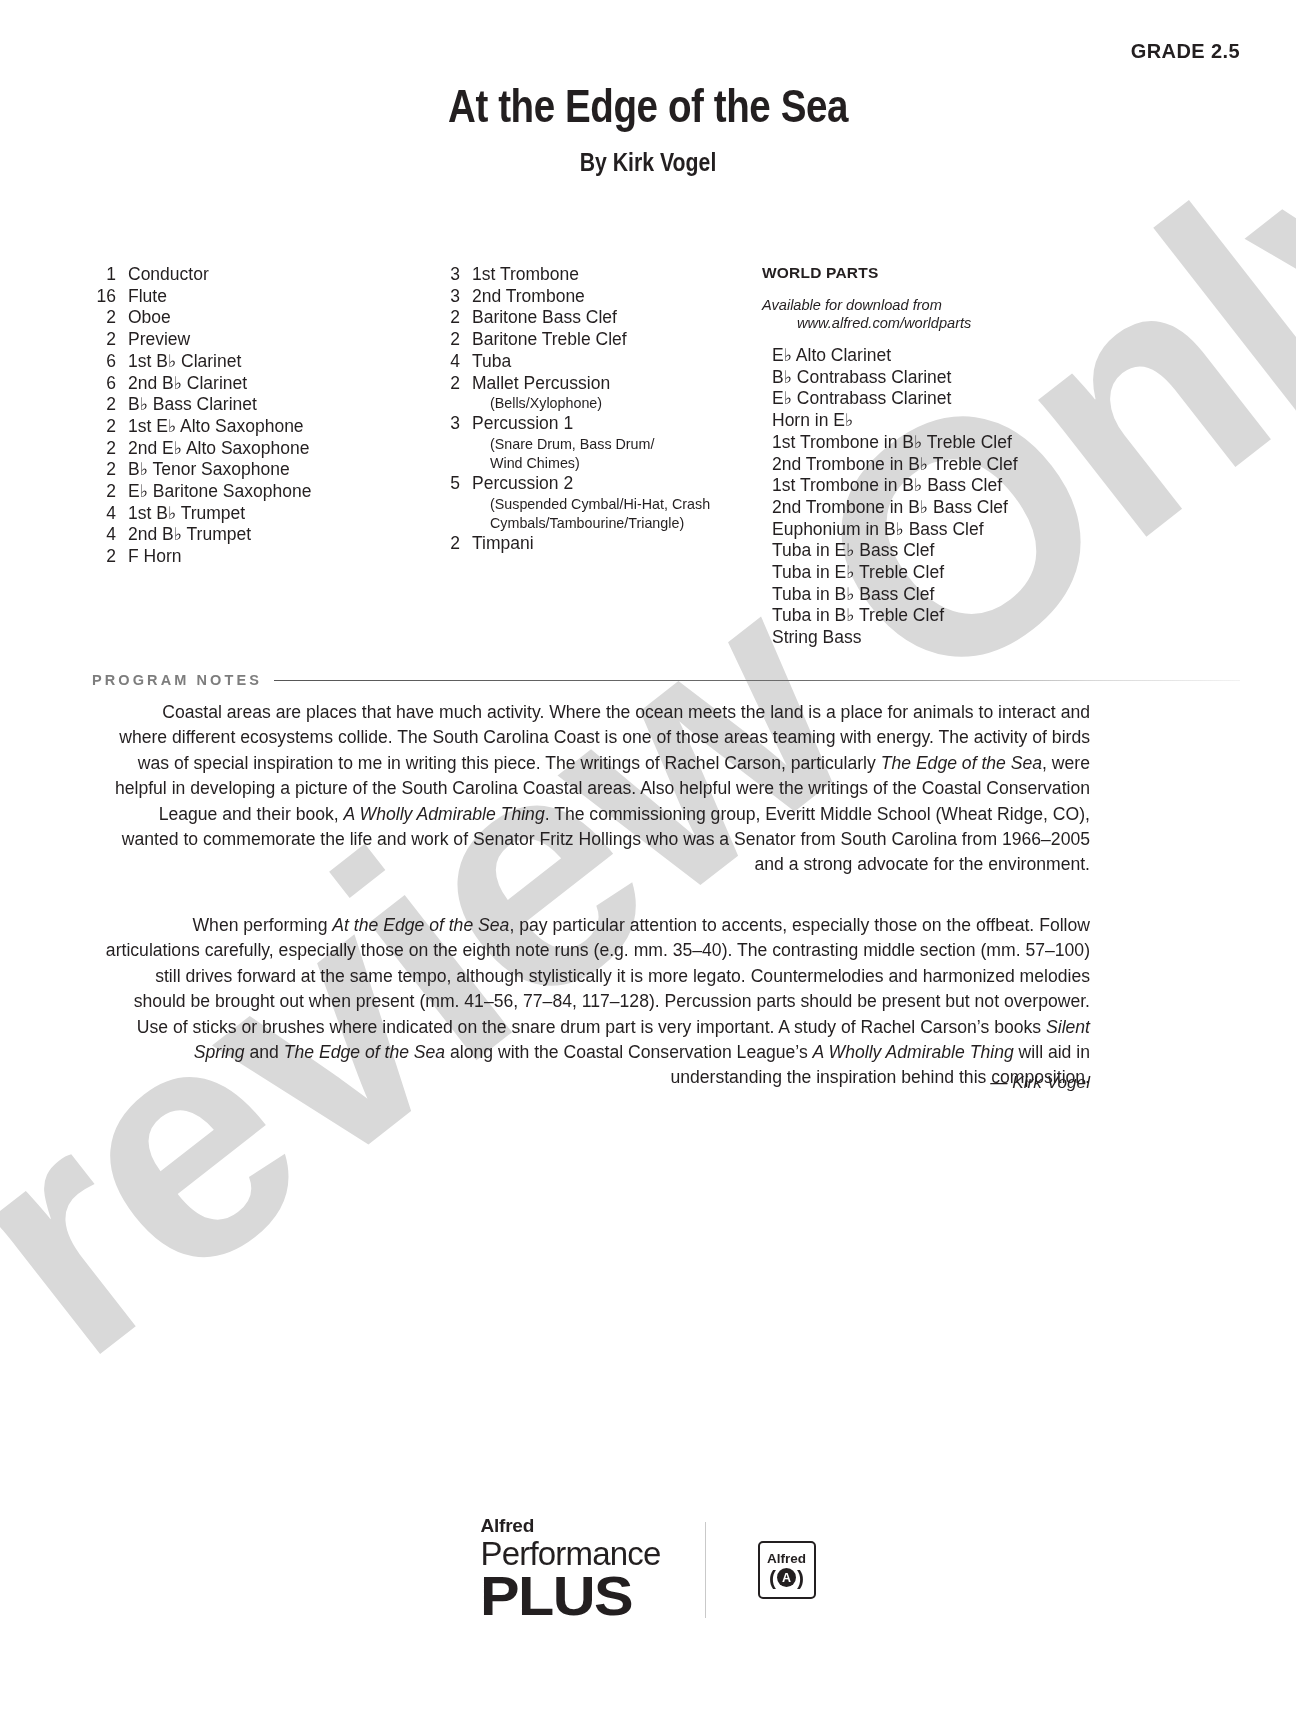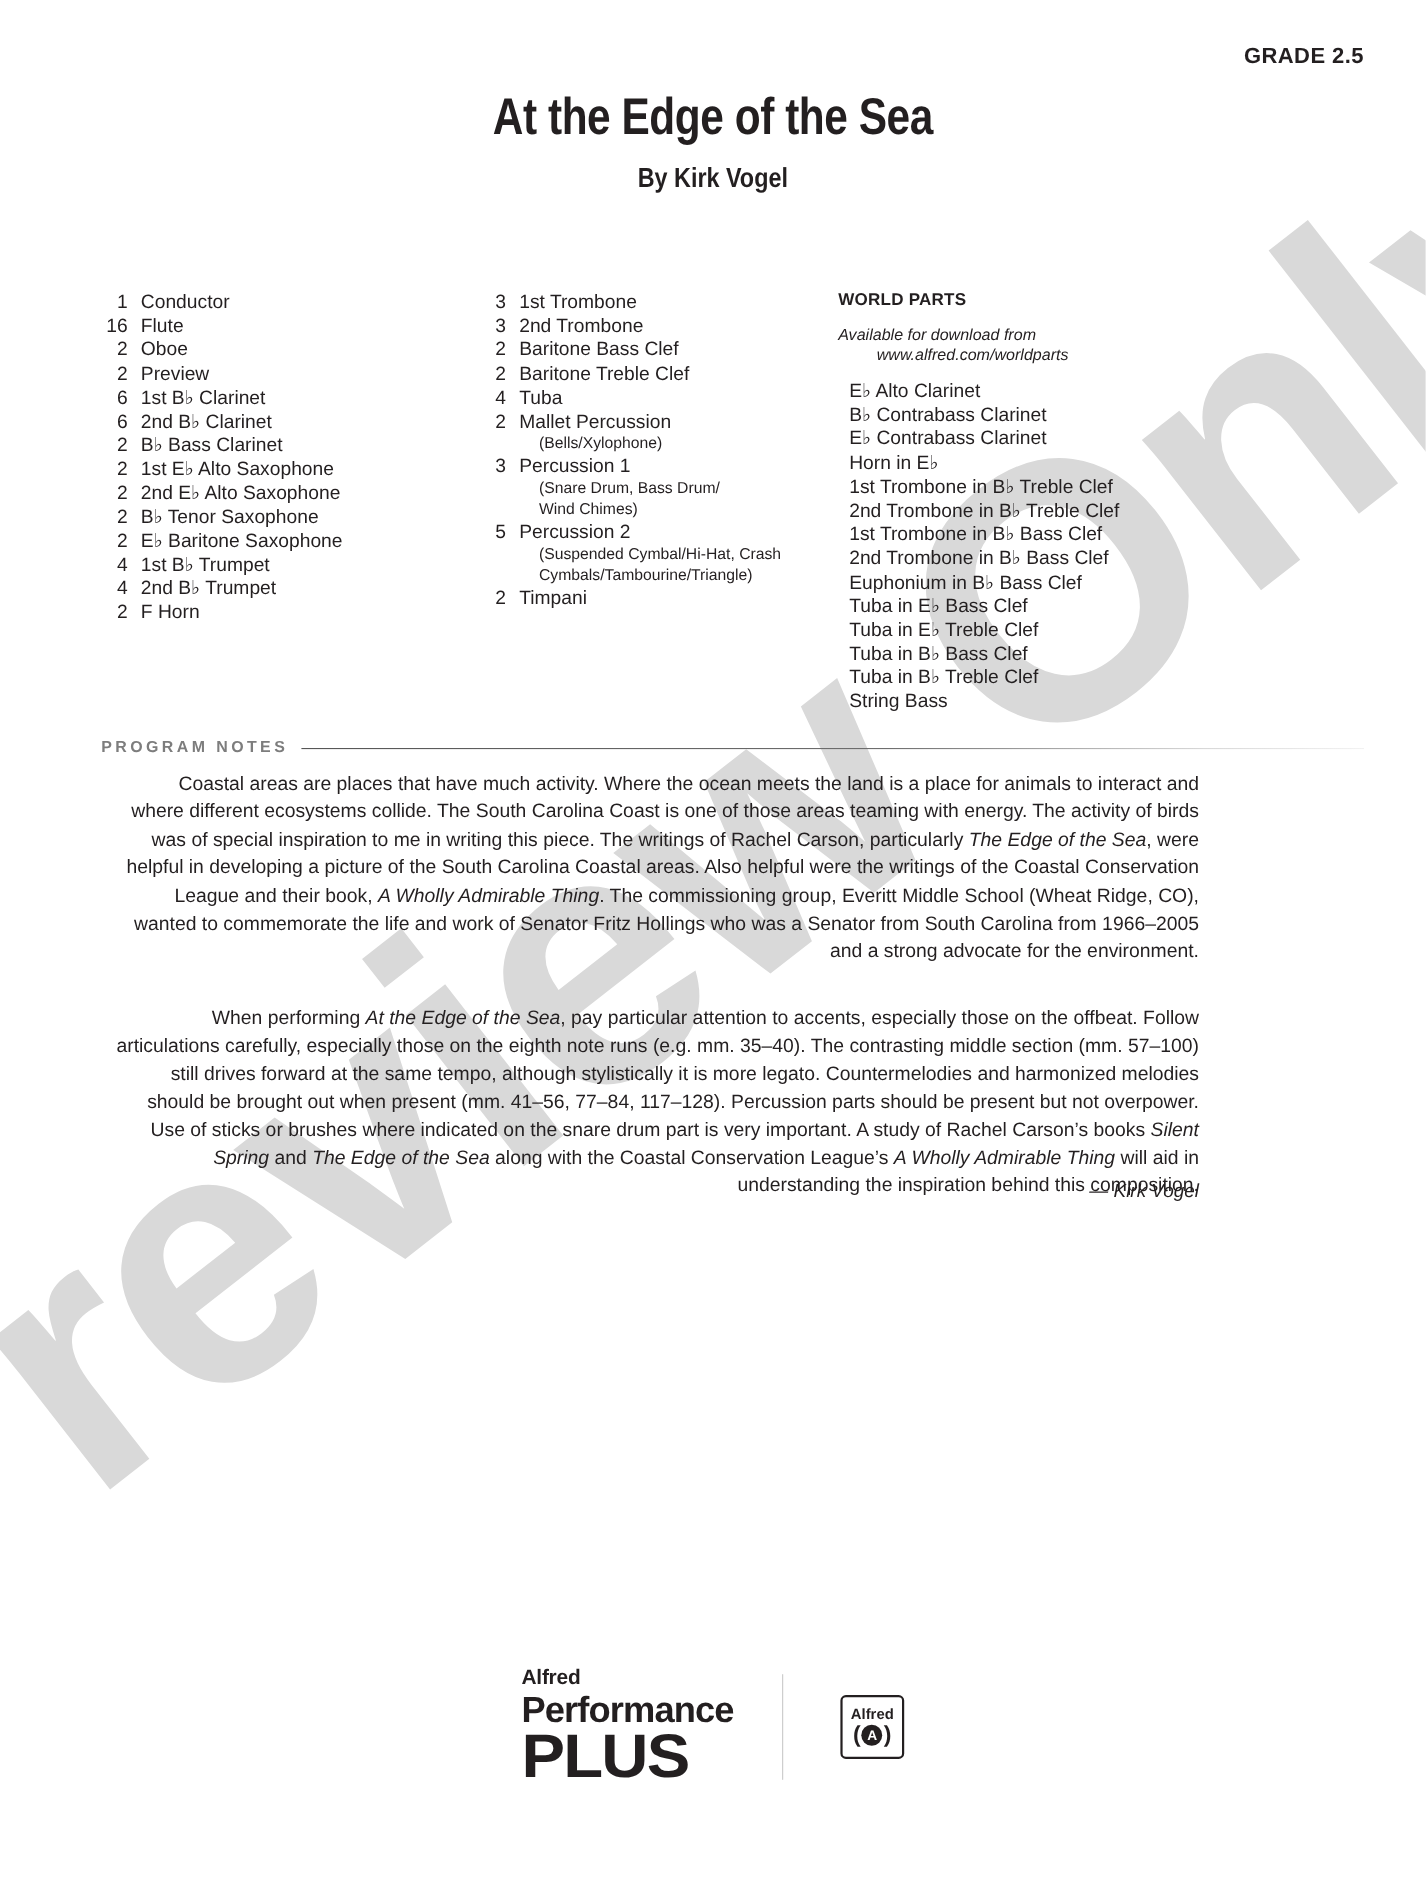--- a/index.html
+++ b/index.html
@@ -179,21 +179,21 @@
   .pp-logo {
     text-align: left;
     line-height: 1;
     padding-right: 44px;
   }
   .pp-alfred {
     font-size: 19px; font-weight: 700; letter-spacing: -0.2px;
     margin-bottom: 2px;
   }
   .pp-perf {
-    font-size: 33px; font-weight: 700; letter-spacing: -0.8px;
+    font-size: 33px; font-weight: 400; letter-spacing: -0.8px;
     margin-bottom: -2px;
   }
   .pp-plus {
     font-size: 56px; font-weight: 700; letter-spacing: -1.5px;
     transform: scaleX(1.06); transform-origin: left center;
   }
   .vdivider { width: 1px; height: 96px; background: #c9c9c9; }
   .alfred-mark {
     margin-left: 52px;
     width: 58px; height: 58px;

